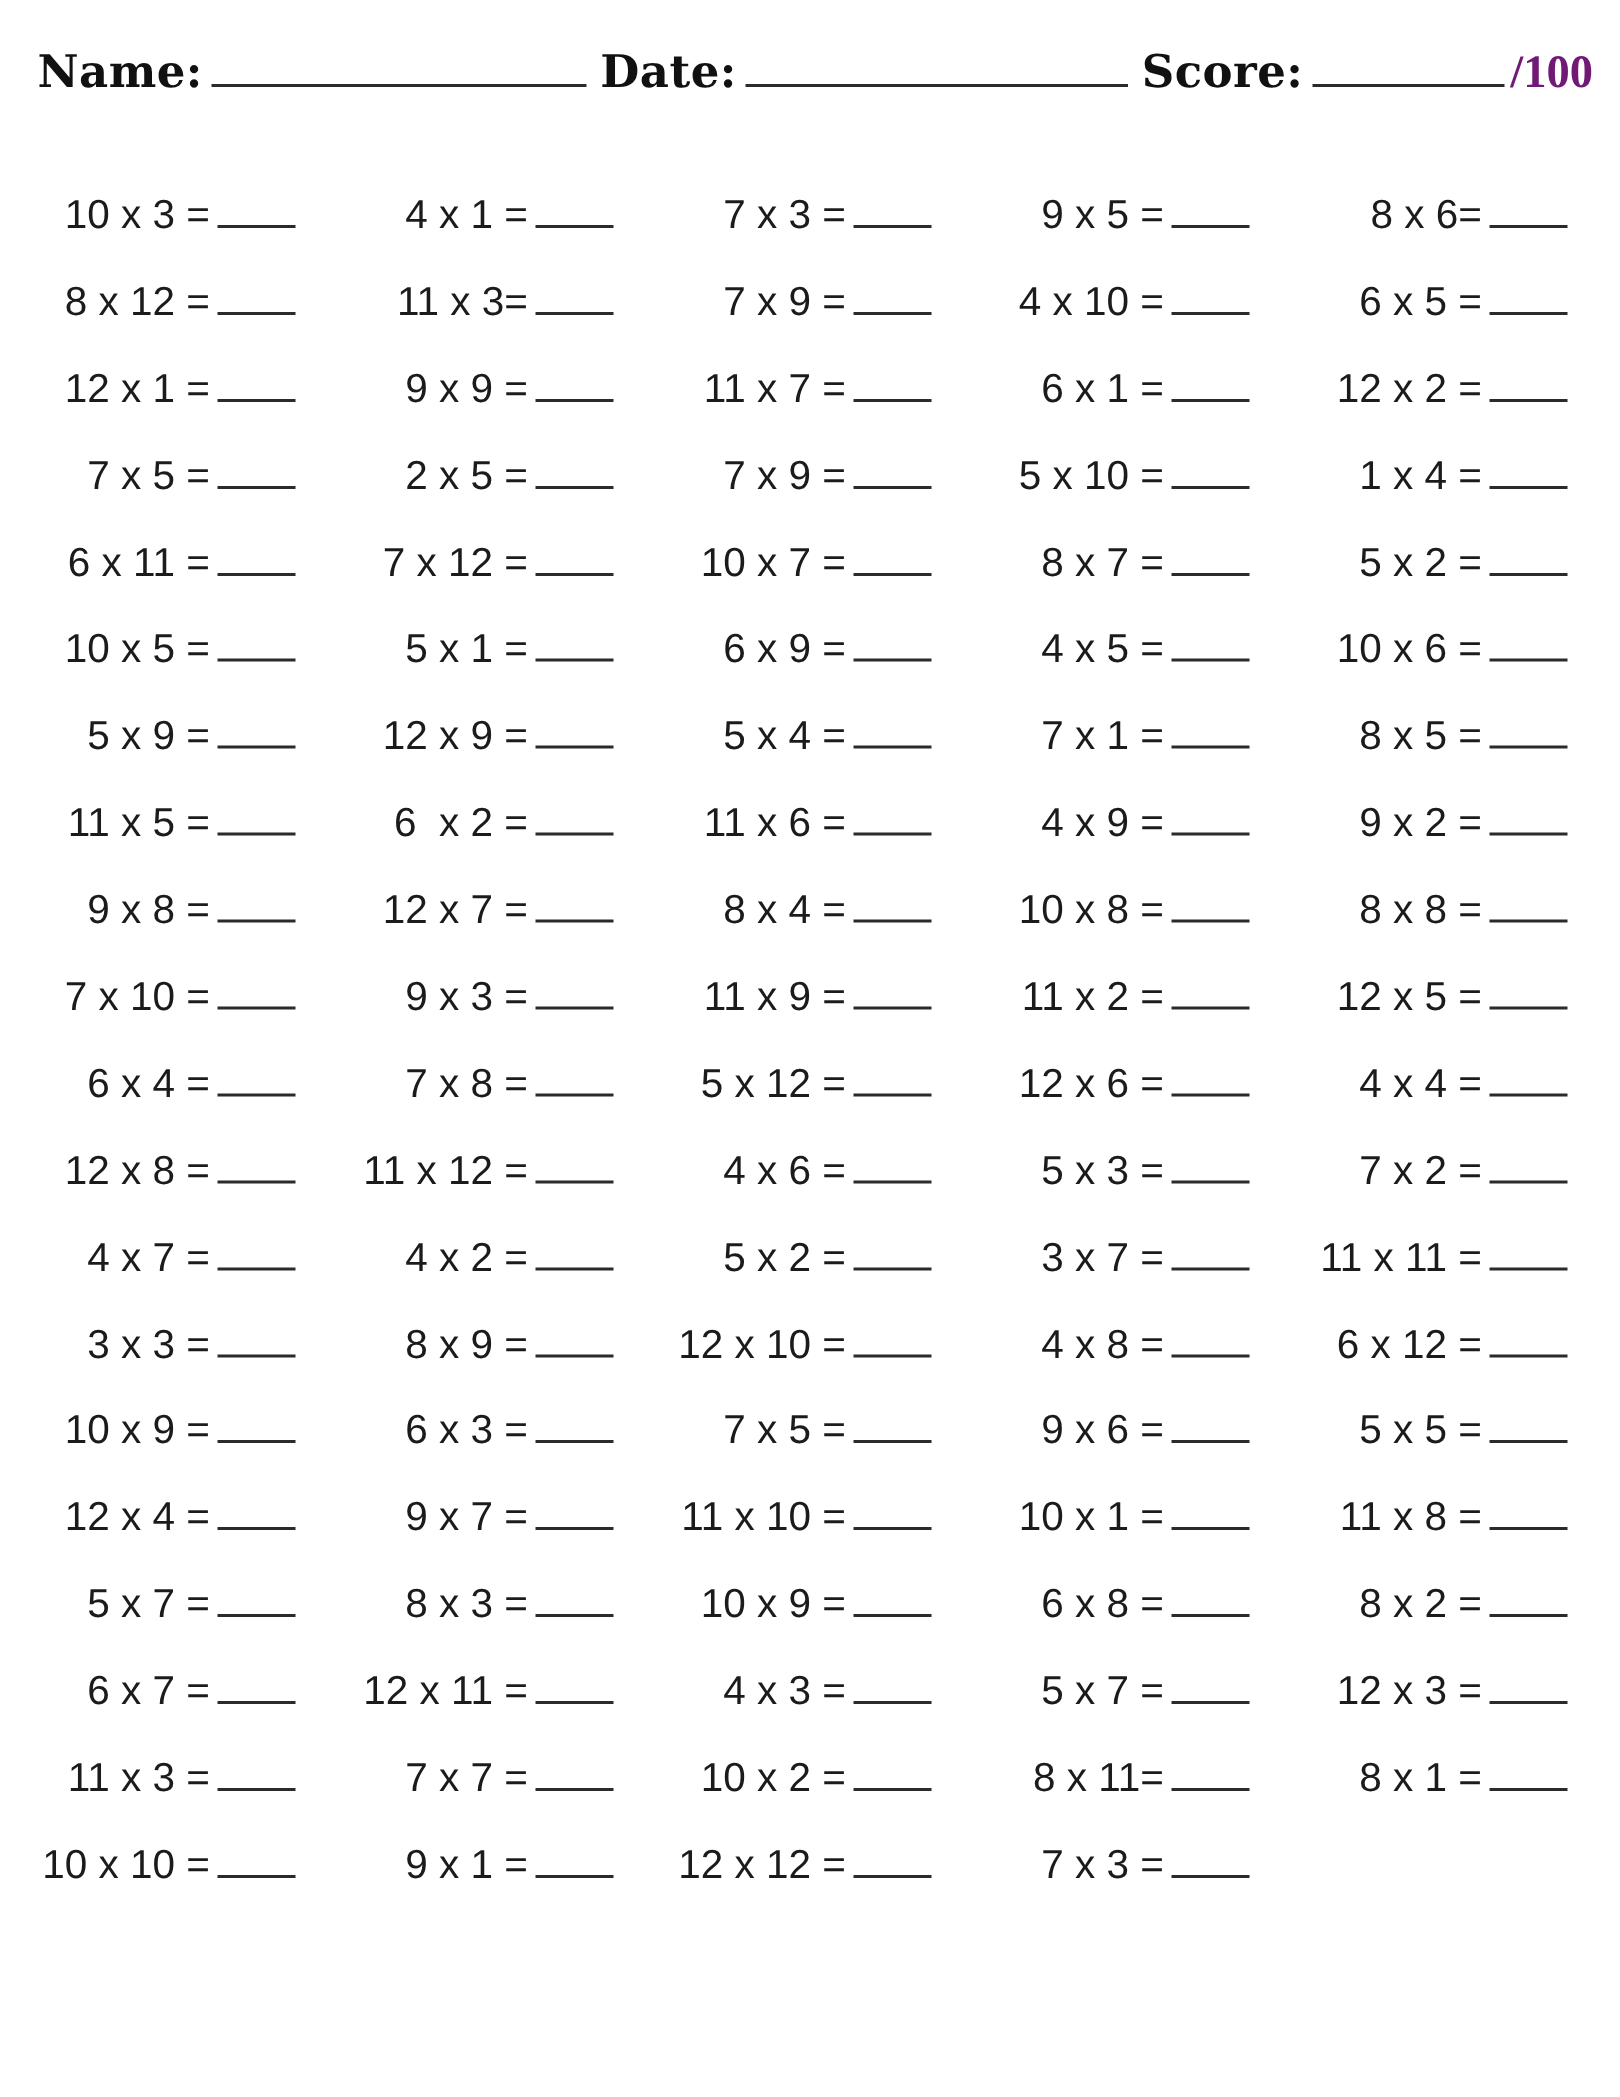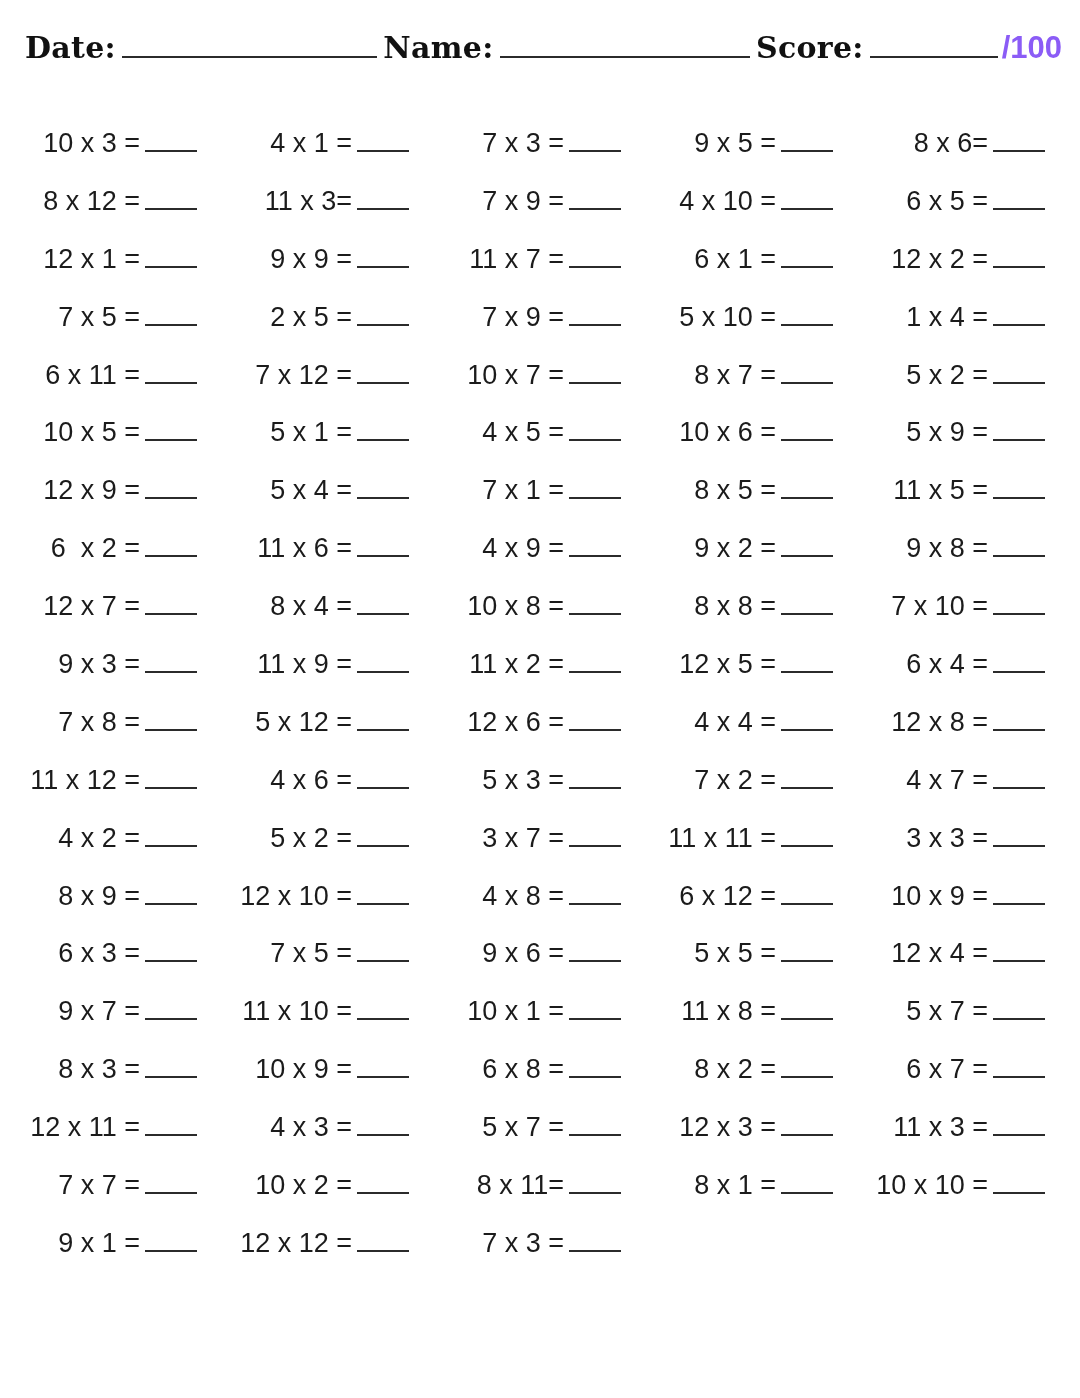--- a/index.html
+++ b/index.html
@@ -32,24 +32,24 @@
     display: inline-block;
     border-bottom: 2.5px solid #2b2b2b;
     margin-left: 6px;
     margin-bottom: -9px;
     height: 10px;
   }
   .hline.name  { width: 250px; }
   .hline.date  { width: 255px; }
   .hline.score { width: 128px; }
   .htotal {
-    font-family: Liberation Sans, sans-serif;
+    font-family: Liberation Serif, serif;
     font-weight: 600;
     font-size: 31px;
-    color: #8b5cf6;
+    color: #701a75;
     margin-left: 4px;
   }
   .grid {
     display: grid;
     grid-template-columns: repeat(5, 1fr);
     grid-auto-rows: 57.9px;
     margin: 50px 10px 0 10px;
   }
   .cell {
     display: flex;
@@ -73,26 +73,26 @@
     border-bottom: 2px solid #2b2b2b;
     margin-left: 5px;
     margin-bottom: -8px;
   }
 </style>
 </head>
 <body>
 
 <div class="header">
   <div class="hgroup">
+    <span class="hlabel">Name:</span>
+    <span class="hline name"></span>
+  </div>
+  <div class="hgroup">
     <span class="hlabel">Date:</span>
     <span class="hline date"></span>
-  </div>
-  <div class="hgroup">
-    <span class="hlabel">Name:</span>
-    <span class="hline name"></span>
   </div>
   <div class="hgroup">
     <span class="hlabel">Score:</span>
     <span class="hline score"></span>
     <span class="htotal">/100</span>
   </div>
 </div>
 
 <div class="grid" id="grid">
     <div class="cell">
@@ -197,20 +197,24 @@
     </div>
     <div class="cell">
       <span class="prob">10 x 5 =</span>
       <span class="blank"></span>
     </div>
     <div class="cell">
       <span class="prob">5 x 1 =</span>
       <span class="blank"></span>
     </div>
     <div class="cell">
+      <span class="prob">6 x 9 =</span>
+      <span class="blank"></span>
+    </div>
+    <div class="cell">
       <span class="prob">4 x 5 =</span>
       <span class="blank"></span>
     </div>
     <div class="cell">
       <span class="prob">10 x 6 =</span>
       <span class="blank"></span>
     </div>
     <div class="cell">
       <span class="prob">5 x 9 =</span>
       <span class="blank"></span>

